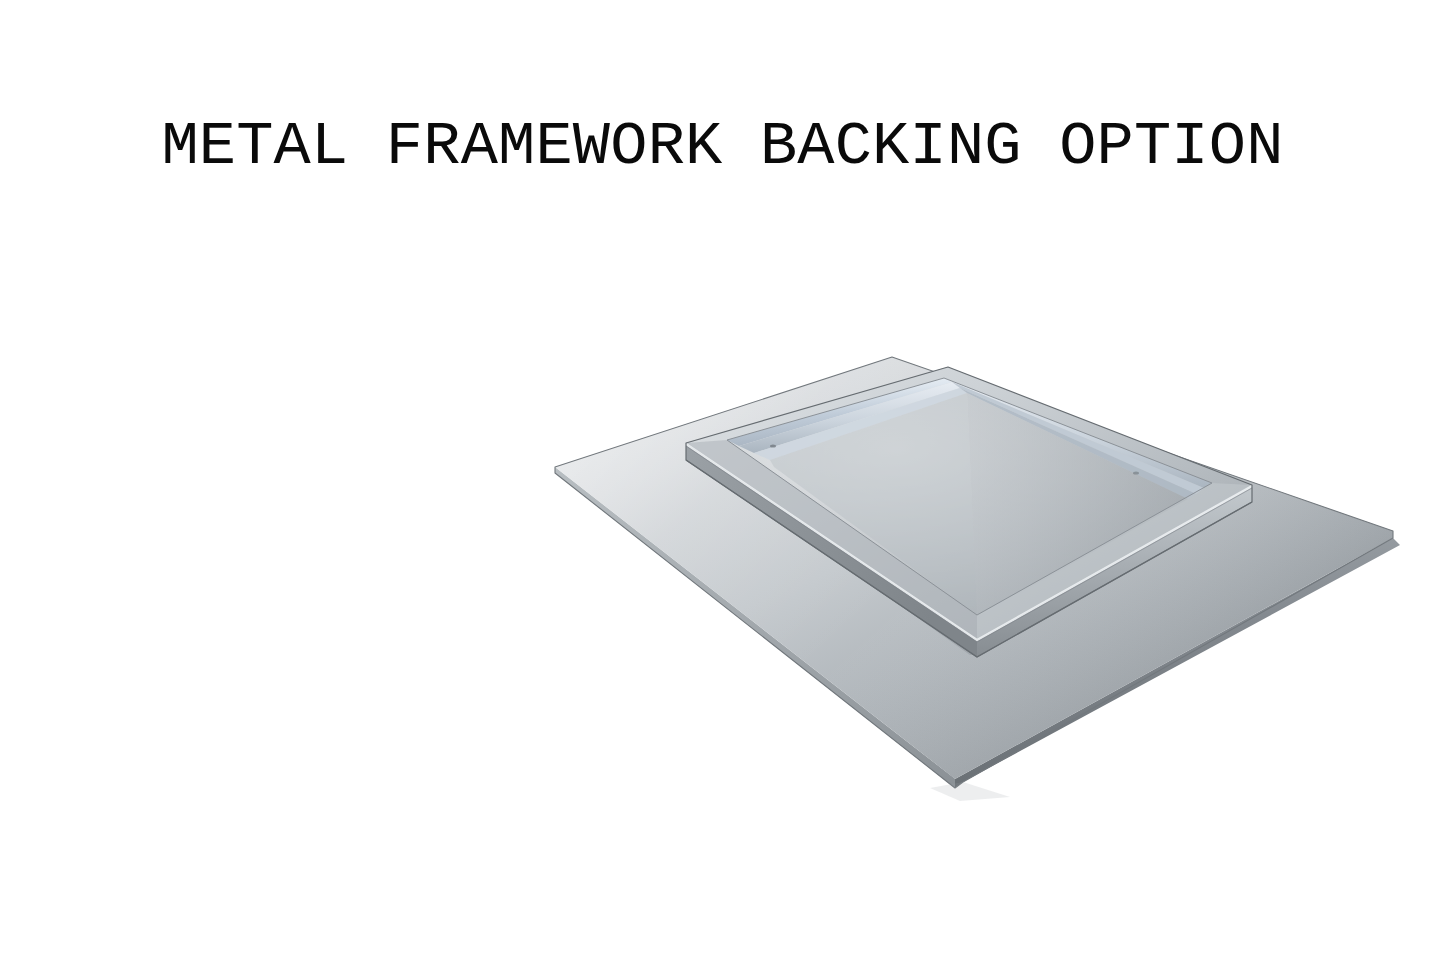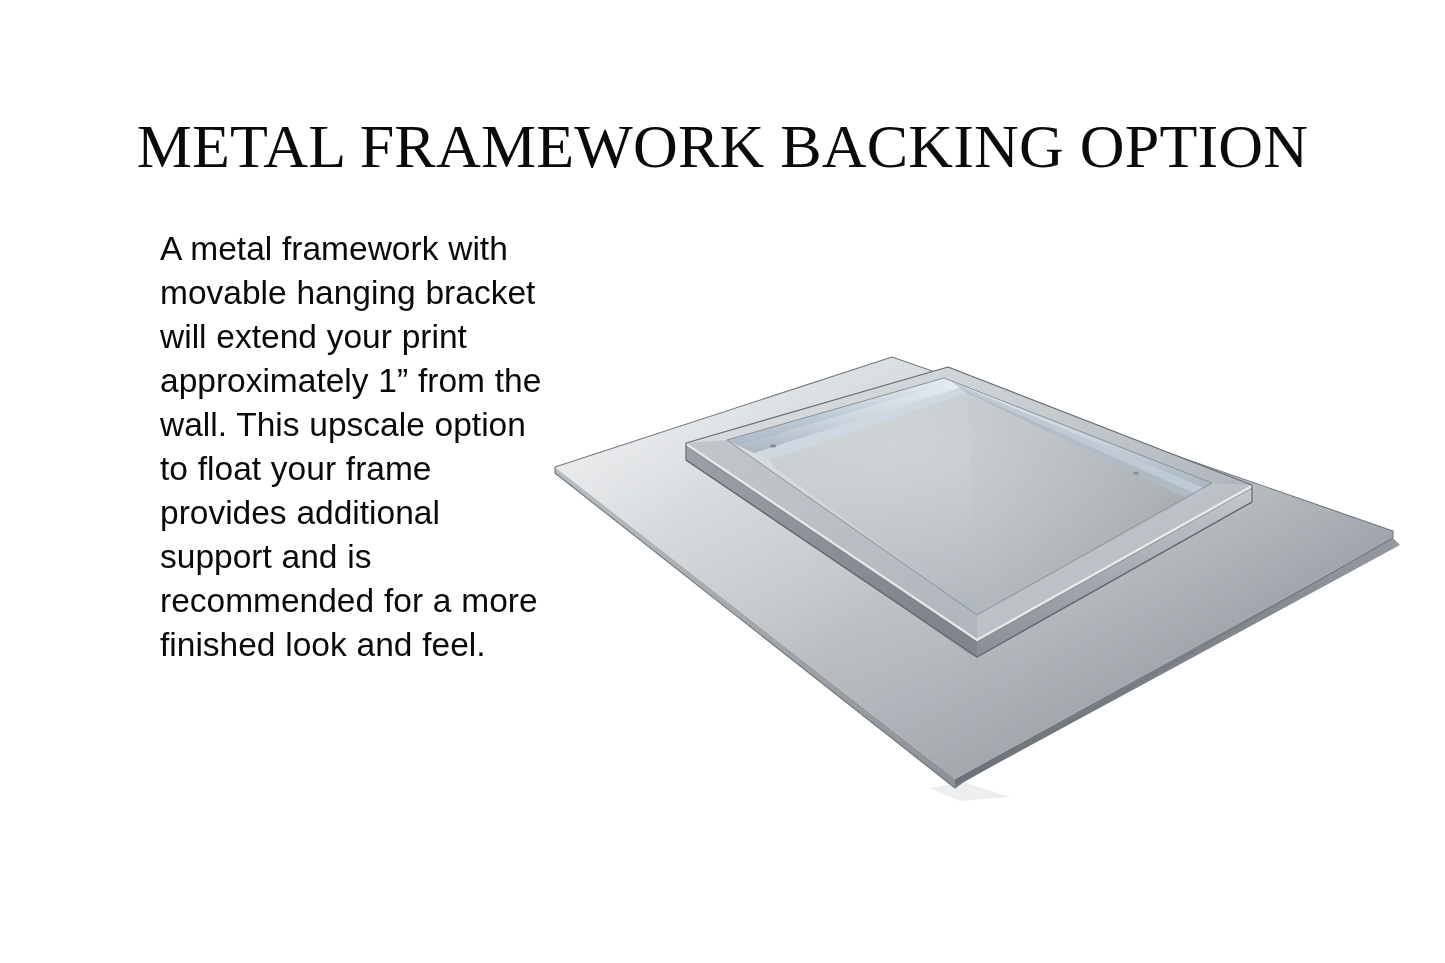--- a/index.html
+++ b/index.html
@@ -20,21 +20,21 @@
     position: absolute;
     inset: 0;
     background: #ffffff;
   }
   #slide-title {
     position: absolute;
     left: 0;
     top: 72px;
     width: 1445px;
     text-align: center;
-    font-family: Liberation Serif, serif;
+    font-family: Liberation Mono, monospace;
     font-size: 62px;
     font-weight: 400;
     letter-spacing: 0.2px;
     line-height: 1.05;
     color: #0a0a0a;
     white-space: nowrap;
   }
   #body-text {
     position: absolute;
     left: 160px;
@@ -68,21 +68,20 @@
     white-space: nowrap;
   }
 </style>
 </head>
 <body>
 
 <div id="slide">
 
   <h1 id="slide-title">METAL FRAMEWORK BACKING OPTION</h1>
 
-  <div id="body-text">A metal framework with movable hanging bracket will extend your print approximately 1” from the wall. This upscale option to float your frame provides additional support and is recommended for a more finished look and feel.</div>
 
   <div id="product-figure">
     <span class="sr-only">Brushed aluminum backing plate with a raised rectangular metal framework and movable hanging bracket shown in perspective</span>
     <svg viewBox="0 0 880 460" xmlns="http://www.w3.org/2000/svg">
       <defs>
         <linearGradient id="gPlateTop" x1="0.08" y1="0.0" x2="0.92" y2="1.0">
           <stop offset="0%" stop-color="#e2e5e7"></stop>
           <stop offset="18%" stop-color="#d7dadd"></stop>
           <stop offset="42%" stop-color="#c4c9cd"></stop>
           <stop offset="66%" stop-color="#acb2b7"></stop>

